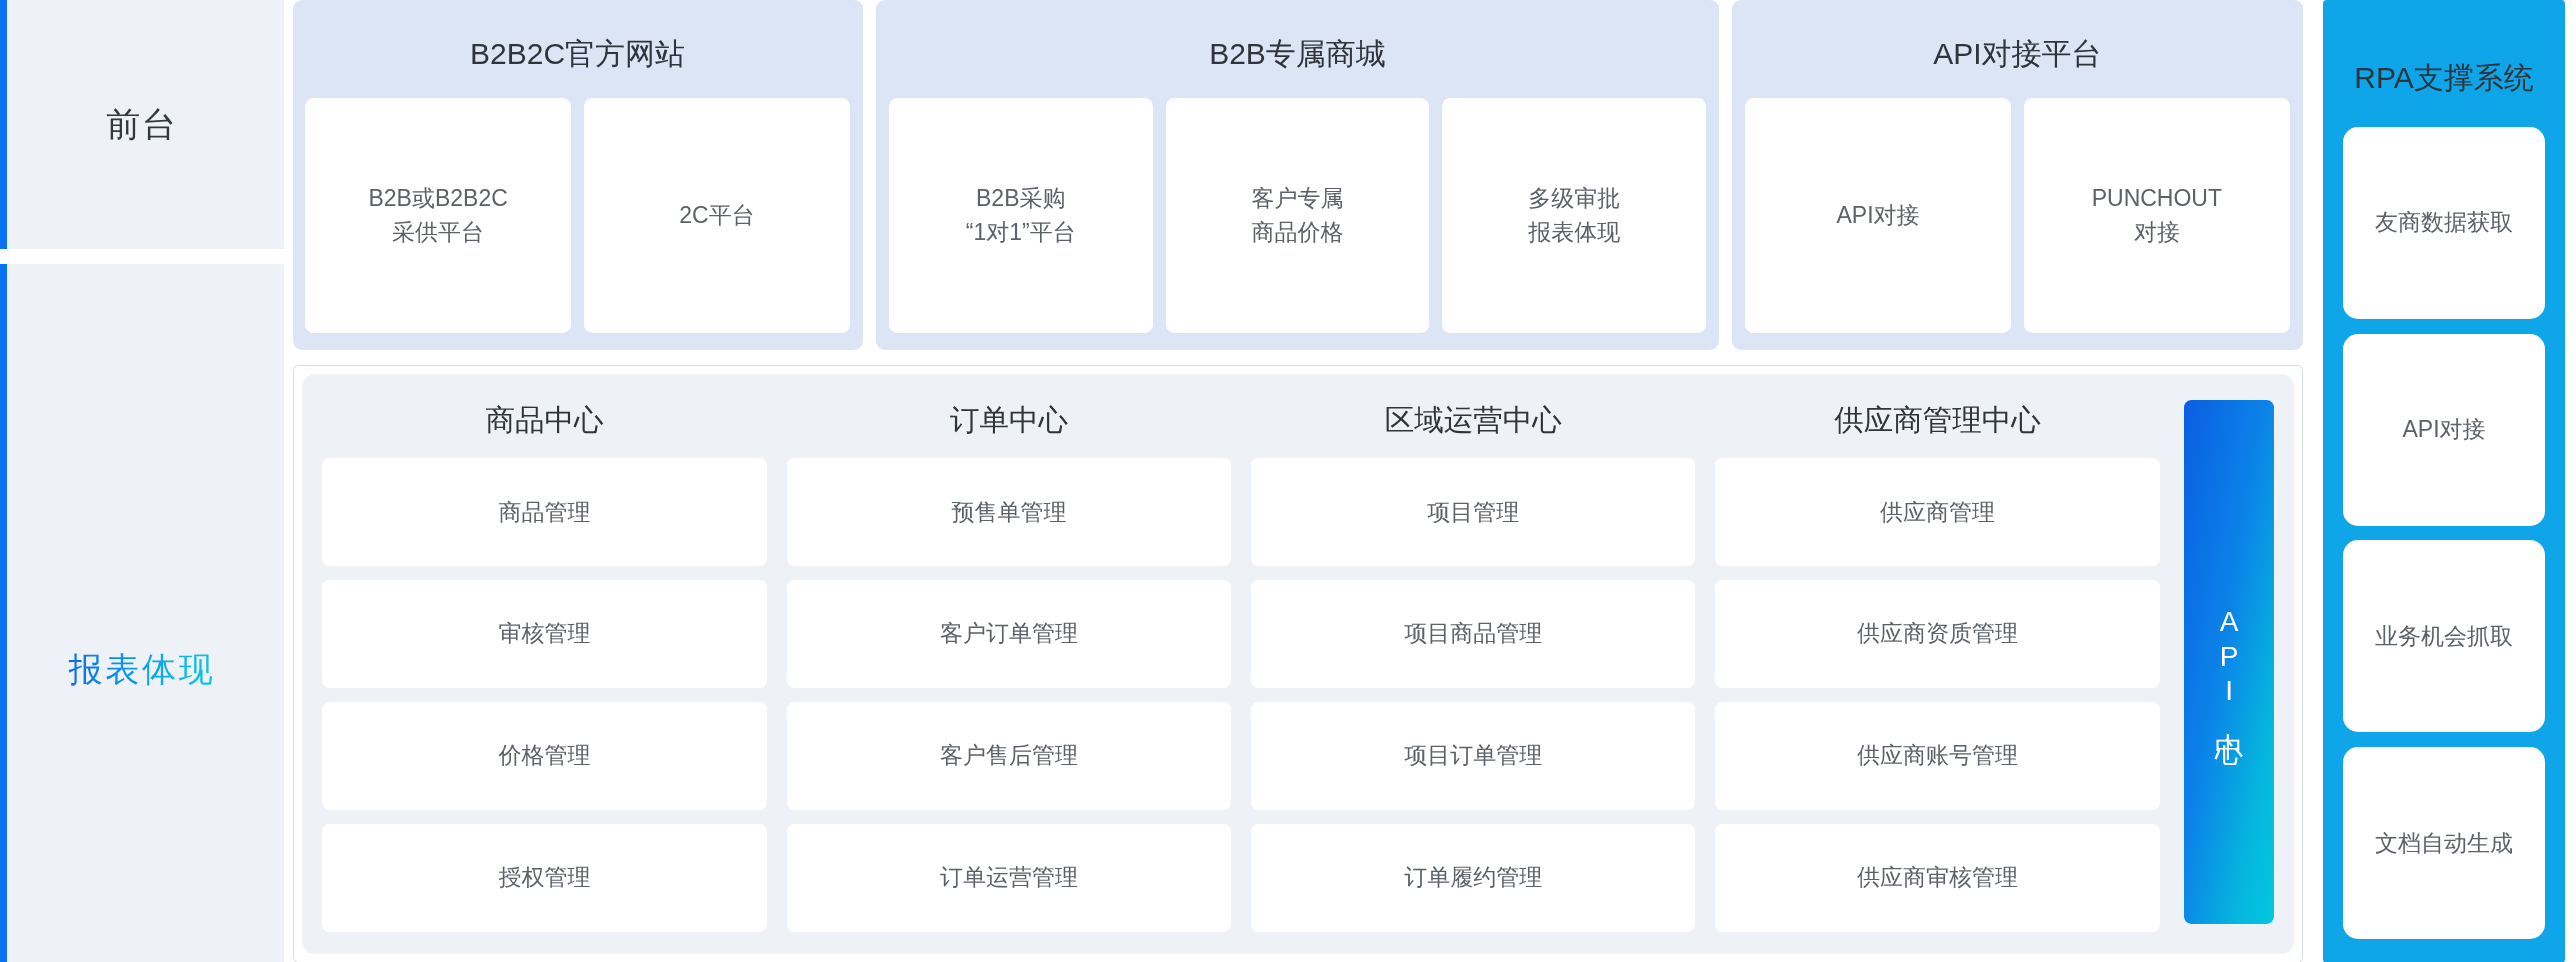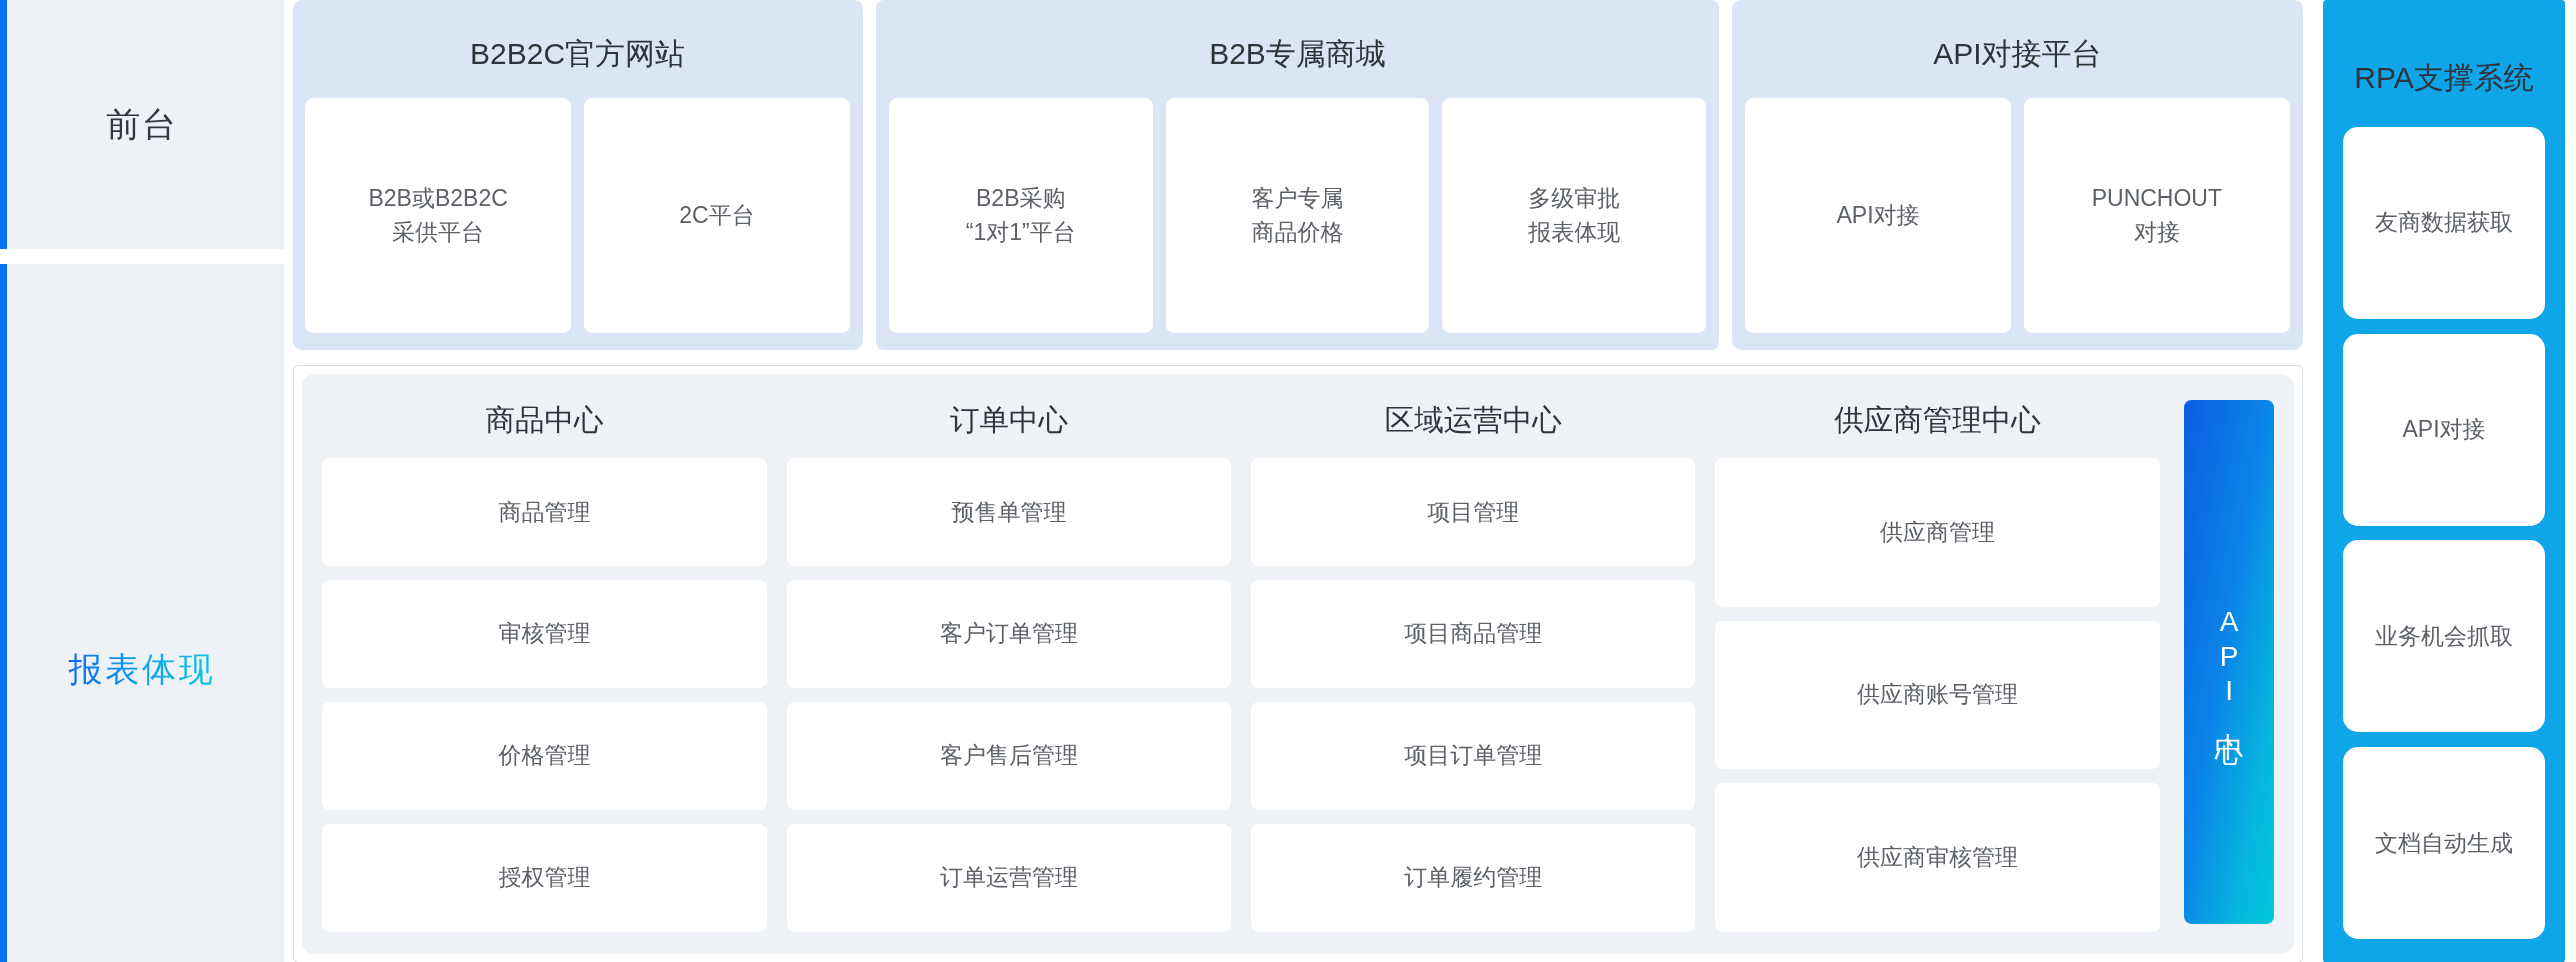--- a/index.html
+++ b/index.html
@@ -90,21 +90,21 @@
   }
   .front-group {
     background: #dbe5f5;
     border-radius: 9.2px;
     padding: 13px 13px 16.6px 13px;
     display: flex;
     flex-direction: column;
     box-sizing: border-box;
   }
   .front-group.g1 { flex: 2 1 0; padding-left: 12px; }
-  .front-group.g2 { flex: 3 1 0; border-radius: 8px; }
+  .front-group.g2 { flex: 3 1 0; }
   .front-group.g3 { flex: 2 1 0; }
   .front-group-title {
     text-align: center;
     font-size: 30px;
     color: #2f343b;
     padding: 24px 0 28px 0;
     line-height: 1.1;
   }
   .front-cards {
     flex: 1 1 auto;
@@ -353,20 +353,21 @@
               <div class="mid-card">项目商品管理</div>
               <div class="mid-card">项目订单管理</div>
               <div class="mid-card">订单履约管理</div>
             </div>
           </div>
 
           <div class="mid-col">
             <div class="mid-col-title">供应商管理中心</div>
             <div class="mid-cards">
               <div class="mid-card">供应商管理</div>
+              <div class="mid-card">供应商资质管理</div>
               <div class="mid-card">供应商账号管理</div>
               <div class="mid-card">供应商审核管理</div>
             </div>
           </div>
 
         </div>
 
         <div class="api-bar">
           <div class="api-bar-label">API中心</div>
         </div>

